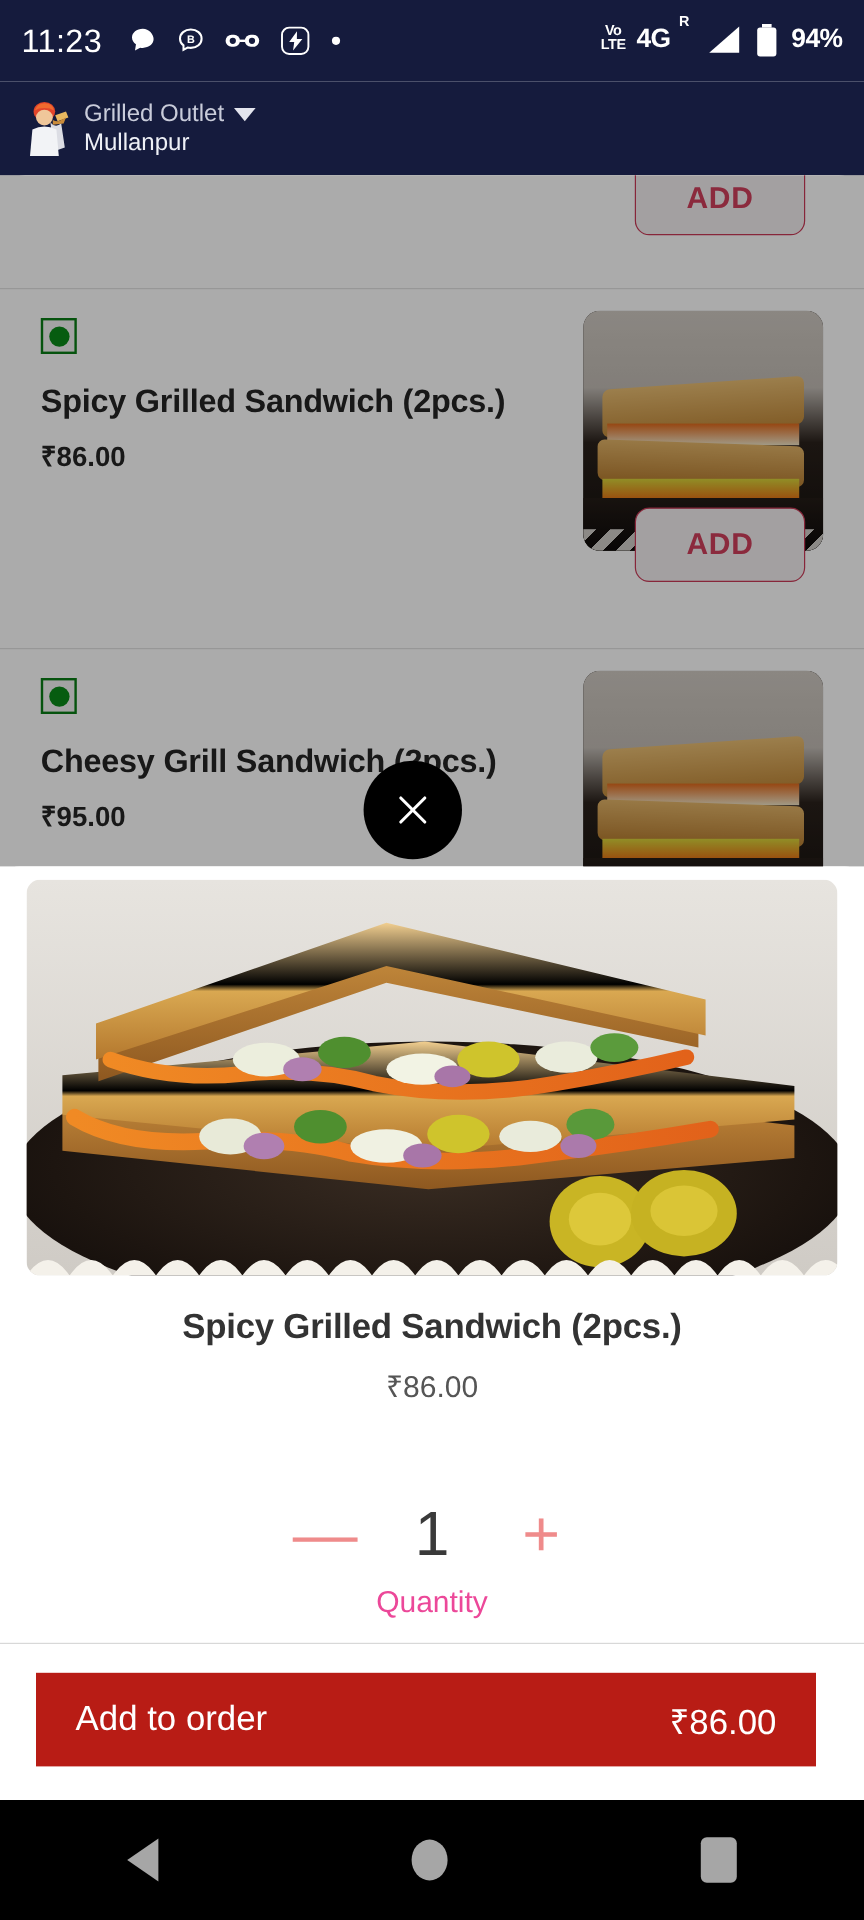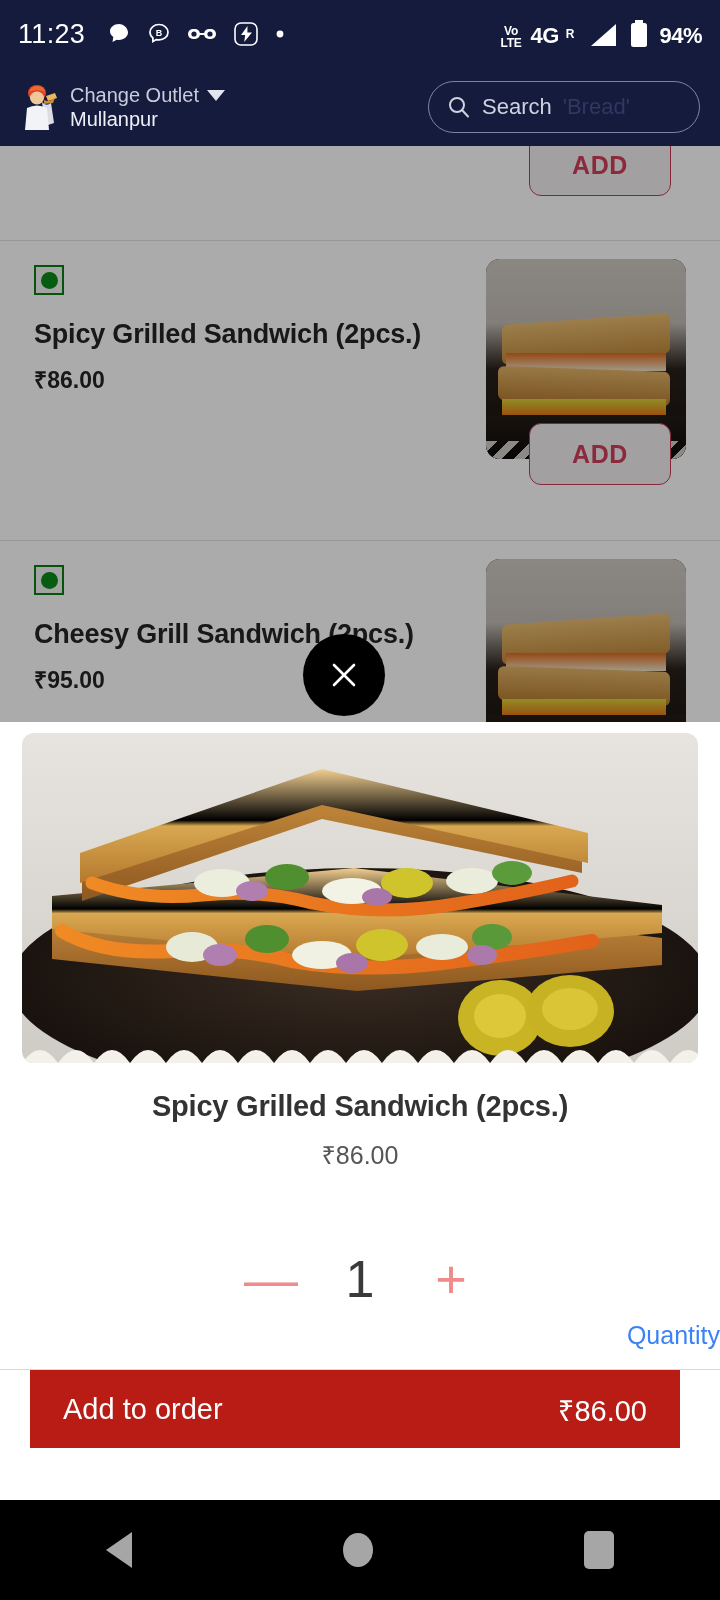--- a/index.html
+++ b/index.html
@@ -12,21 +12,21 @@
 
   
   .statusbar{
     position:absolute; top:0; left:0; width:720px; height:68px;
     background:#151b3d; display:flex; align-items:center;
     padding:16px 18px; color:#ffffff;
   }
   .sb-time{ font-size:27px; font-weight:400; letter-spacing:0.3px; }
   .sb-left-icons{ display:flex; align-items:center; gap:16px; margin-left:22px; }
   .sb-spacer{ flex:1; }
-  .sb-right{ display:flex; align-items:flex-end; gap:9px; }
+  .sb-right{ display:flex; align-items:flex-start; gap:9px; }
   .volte{ display:flex; flex-direction:column; align-items:center; line-height:1; }
   .volte-top{ font-size:12px; font-weight:bold; letter-spacing:-0.3px;}
   .volte-bot{ font-size:12px; font-weight:bold; letter-spacing:-0.3px;}
   .net-4g{ font-size:22px; font-weight:bold; letter-spacing:-0.5px;}
   .net-r{ font-size:12px; font-weight:bold; position:relative; top:-8px; left:-2px;}
   .sb-batt-pct{ font-size:22px; font-weight:bold; letter-spacing:-0.5px; }
 
   
   .appheader{
     position:absolute; top:68px; left:0; width:720px; height:78px;
@@ -112,41 +112,41 @@
     margin-top:27px; letter-spacing:-0.2px;
   }
   .sheet-price{ text-align:center; font-size:25px; color:#555555; margin-top:14px; }
   .qty-row{
     display:flex; align-items:center; justify-content:center; gap:44px;
     margin-top:78px;
   }
   .qty-minus, .qty-plus{ color:#ef8b8b; font-size:54px; font-weight:300; line-height:1;
      user-select:none; width:50px; text-align:center; }
   .qty-value{ font-size:52px; color:#3a3a3a; font-weight:300; min-width:44px; text-align:center; }
-  .qty-label{ text-align:right; font-size:25px; color:#3b82f6; margin-top:12px; }
+  .qty-label{ text-align:center; font-size:25px; color:#ec4899; margin-top:12px; }
   .sheet-divider{ position:absolute; left:0; bottom:0; width:720px; height:1px; background:#d8d8d8; }
 
   
   .peek-row{
     position:absolute; top:1346px; left:0; width:720px; height:32px;
     background:#ffffff; z-index:12; overflow:hidden;
   }
   .peek-text{ position:absolute; left:34px; top:-4px; font-size:26px; font-weight:bold; color:#9b9b9b; }
   .peek-thumb{ position:absolute; right:34px; top:-6px; width:200px; height:34px;
      background:linear-gradient(180deg,#efe7dd,#cdbda8); border-radius:8px; opacity:.55; }
   .peek-add{ position:absolute; right:62px; top:-2px; width:142px; height:30px;
      border:1.4px solid #e0b9c2; border-radius:8px; background:#f7f2f3; opacity:.6; }
 
   
   .order-bar{
     position:absolute; left:0; top:1370px; width:720px; height:130px;
     background:#ffffff; z-index:18;
   }
   .order-btn{
-    position:absolute; left:30px; top:0; width:650px; height:78px;
+    position:absolute; left:30px; top:24px; width:650px; height:78px;
     background:#b81c15; display:flex; align-items:center; justify-content:space-between;
     padding:0 33px; color:#ffffff;
   }
   .order-label{ font-size:29px; }
   .order-total{ font-size:29px; }
 
   
   .navbar{
     position:absolute; left:0; top:1500px; width:720px; height:100px;
     background:#000000; display:flex; align-items:center; justify-content:space-around;
@@ -213,32 +213,24 @@
         <path d="M9 8 q2-6 8-6 q7 0 8 6 q-3-2-8-2 q-5 0-8 2z" fill="#f06a2e"></path>
         <ellipse cx="17" cy="14" rx="7" ry="6.5" fill="#f0c79a"></ellipse>
         <path d="M7 24 q10-5 20 0 l2 22 h-24z" fill="#f2f3f6"></path>
         <path d="M26 12 l9-3 l2 5 l-9 3z" fill="#e8b860"></path>
         <path d="M24 16 q4 2 7 0 l4-2 l-2 5 l-9 1z" fill="#c98b3a"></path>
         <path d="M22 18 q4 5 9 1 l3 20 l-9 3z" fill="#f2f3f6" opacity="0.9"></path>
       </svg>
     </div>
     <div class="outlet-block">
       <div class="outlet-row">
-        <span class="outlet-change">Change Outlet</span>
+        <span class="outlet-change">Grilled Outlet</span>
         <span class="caret"></span>
       </div>
       <div class="outlet-name">Mullanpur</div>
-    </div>
-    <div class="searchbar">
-      <svg width="24" height="24" viewBox="0 0 24 24">
-        <circle cx="10" cy="10" r="7" fill="none" stroke="#cfd3e0" stroke-width="2"></circle>
-        <line x1="15" y1="15" x2="21" y2="21.5" stroke="#cfd3e0" stroke-width="2" stroke-linecap="round"></line>
-      </svg>
-      <span class="search-label">Search</span>
-      <span class="search-ph">'Bread'</span>
     </div>
   </div>
 
   <div class="menulist">
 
     <div class="menu-row" style="height:95px;">
       <div class="addbtn" style="right:49px; top:-12px;">ADD</div>
     </div>
 
     <div class="menu-row" style="height:300px; padding-top:24px;">

